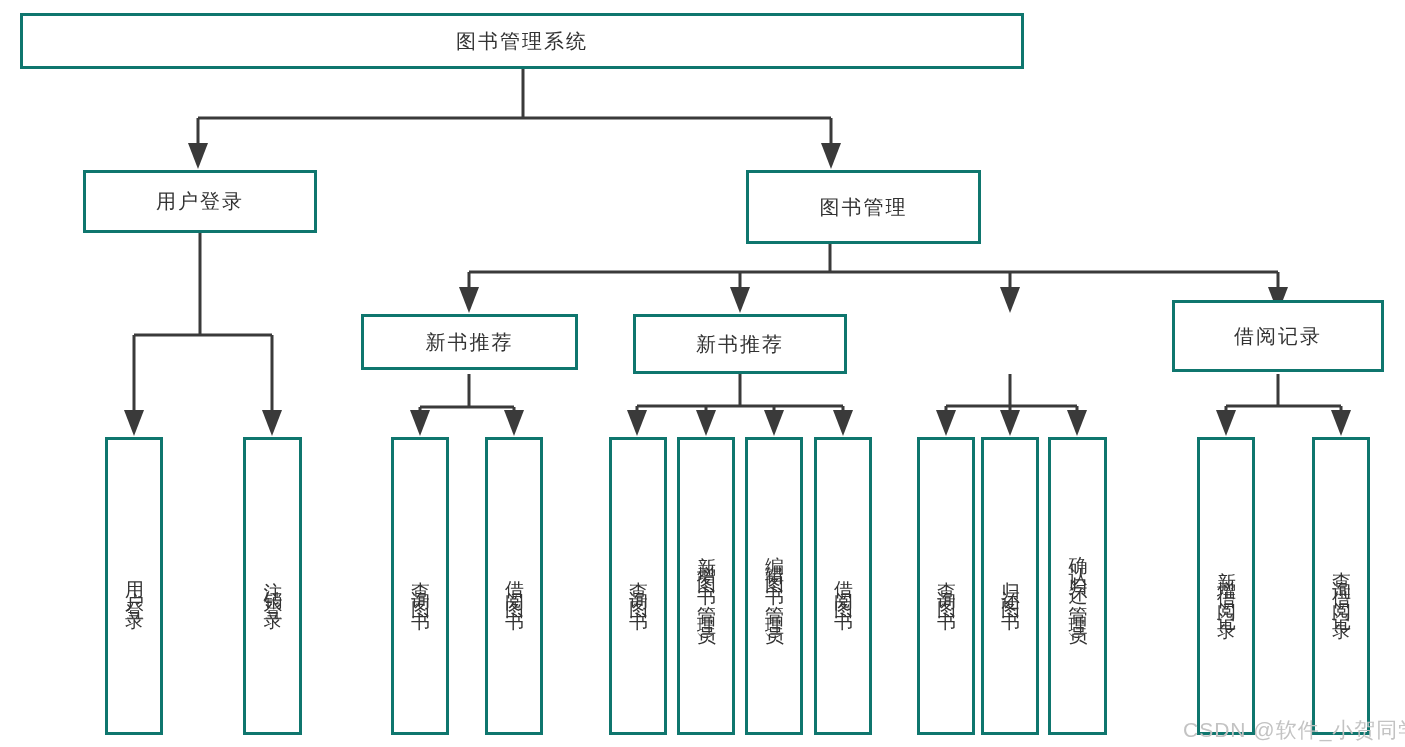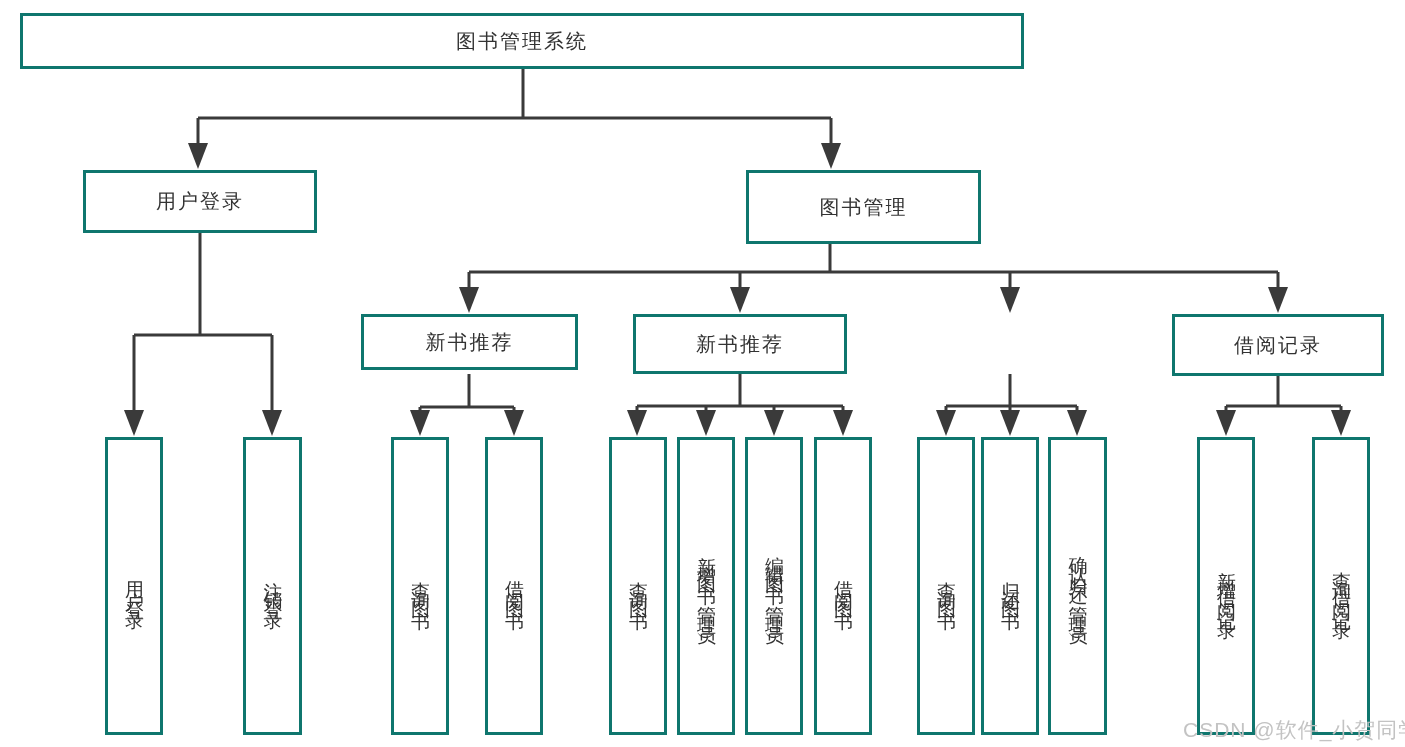--- a/index.html
+++ b/index.html
@@ -121,21 +121,21 @@
   <div class="box h" style="left:746px;top:170px;width:235px;height:74px">
     <span>图书管理</span>
   </div>
 
   <div class="box h" style="left:361px;top:314px;width:217px;height:56px">
     <span>新书推荐</span>
   </div>
   <div class="box h" style="left:633px;top:314px;width:214px;height:60px">
     <span>新书推荐</span>
   </div>
-  <div class="box h" style="left:1172px;top:314px;width:212px;height:62px">
+  <div class="box h" style="left:1172px;top:300px;width:212px;height:72px">
     <span>借阅记录</span>
   </div>
 
   <div class="box v" style="left:105px;top:437px;width:58px;height:298px">
     <span>用户登录</span>
   </div>
   <div class="box v" style="left:243px;top:437px;width:59px;height:298px">
     <span>注销登录</span>
   </div>
 

